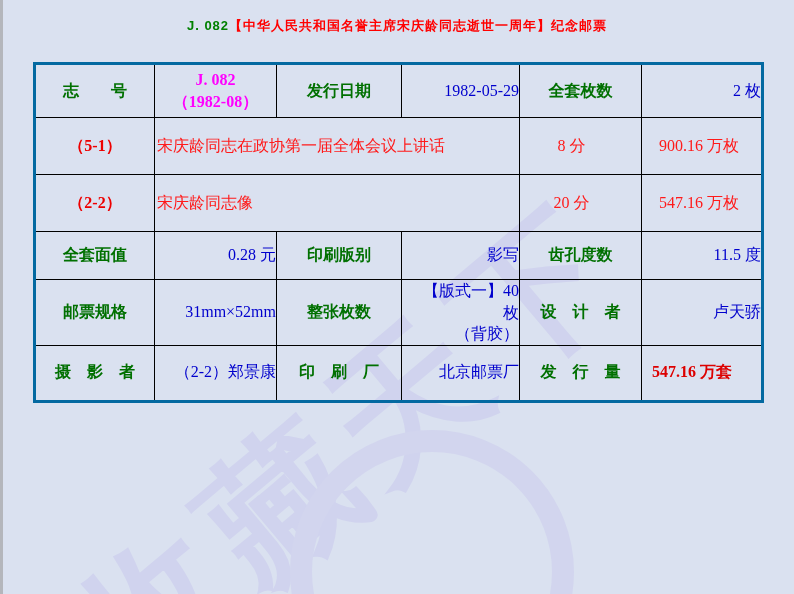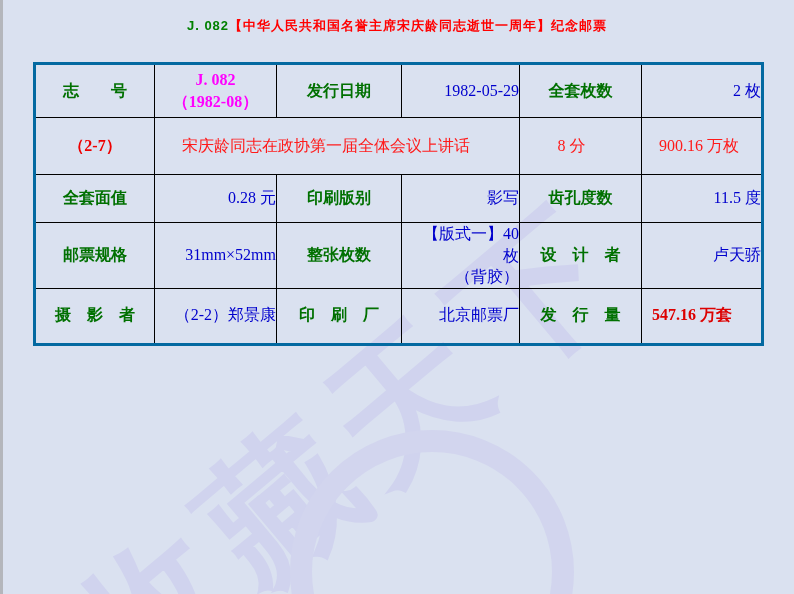--- a/index.html
+++ b/index.html
@@ -57,21 +57,21 @@
   }
   .mag {
     color:#ff00ff; font-weight:bold; text-align:center;
     font-family:"Liberation Serif", serif; line-height:1.45;
   }
   .redb {
     color:#ee0000; font-weight:bold; text-align:center;
     font-family:"Liberation Serif", serif;
   }
   .redname {
-    color:#ff1a1a; text-align:left; padding-left:27px;
+    color:#ff1a1a; text-align:left; padding-left:2px;
     font-family:"Liberation Serif", serif;
   }
   .redright {
     color:#ff1a1a; text-align:center; padding-right:18px;
     font-family:"Liberation Serif", serif;
   }
   .redright-tight { padding-right:5px; }
   .greentext {
     color:#007000; font-weight:bold; text-align:left; padding-left:12px;
     font-family:"Liberation Sans", sans-serif;
@@ -112,26 +112,32 @@
       <div>J. 082</div>
       <div>（1982-08）</div>
     </td>
     <td class="hdr">发行日期</td>
     <td class="val">1982-05-29</td>
     <td class="hdr">全套枚数</td>
     <td class="val">2 枚</td>
   </tr>
 
   <tr style="height:57px">
-    <td class="redb">（2-7）</td>
+    <td class="redb">（5-1）</td>
     <td class="redname" colspan="3">宋庆龄同志在政协第一届全体会议上讲话</td>
     <td class="redright">8 分</td>
     <td class="redright redright-tight">900.16 万枚</td>
   </tr>
 
+  <tr style="height:57px">
+    <td class="redb">（2-2）</td>
+    <td class="redname" colspan="3">宋庆龄同志像</td>
+    <td class="redright">20 分</td>
+    <td class="redright redright-tight">547.16 万枚</td>
+  </tr>
 
 
   <tr style="height:48px">
     <td class="hdr">全套面值</td>
     <td class="val">0.28 元</td>
     <td class="hdr">印刷版别</td>
     <td class="val">影写</td>
     <td class="hdr">齿孔度数</td>
     <td class="val">11.5 度</td>
   </tr>

